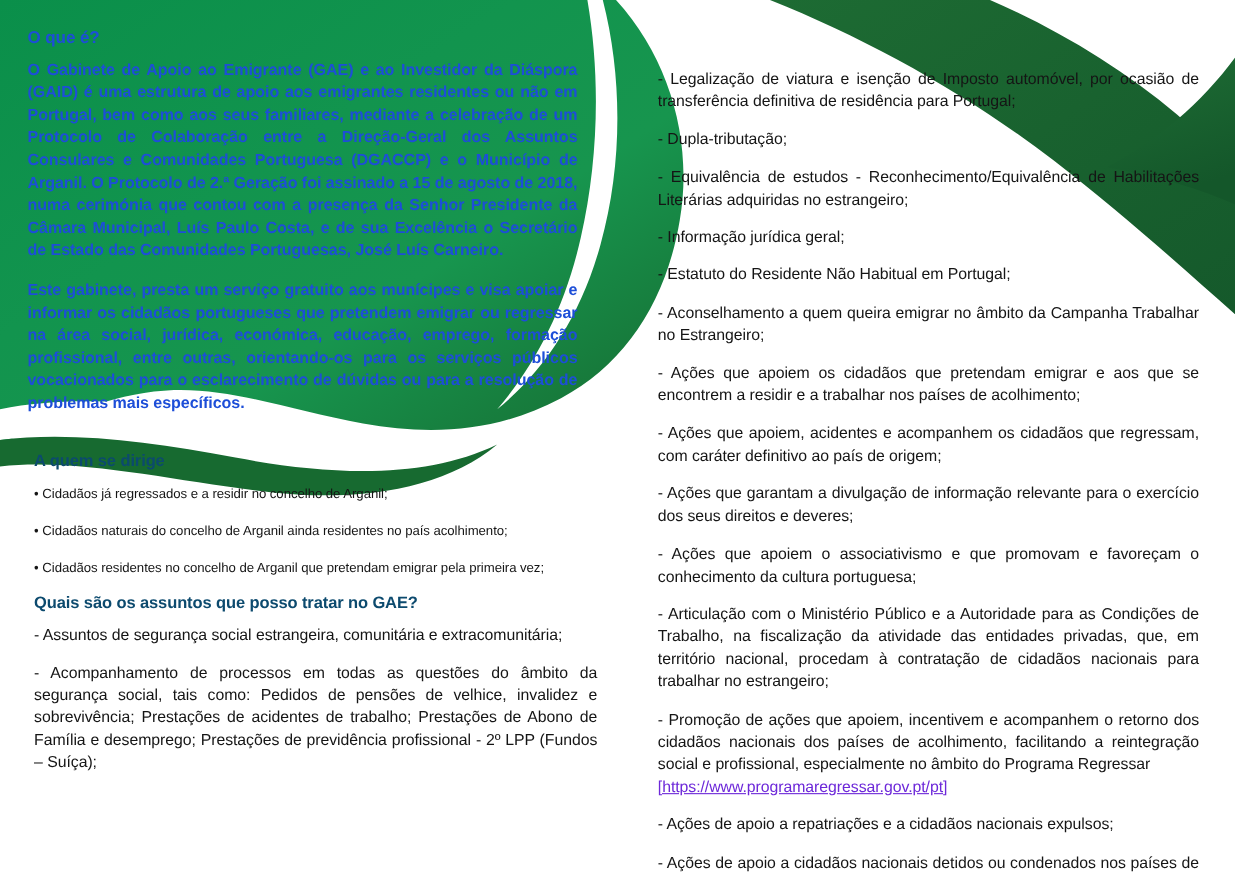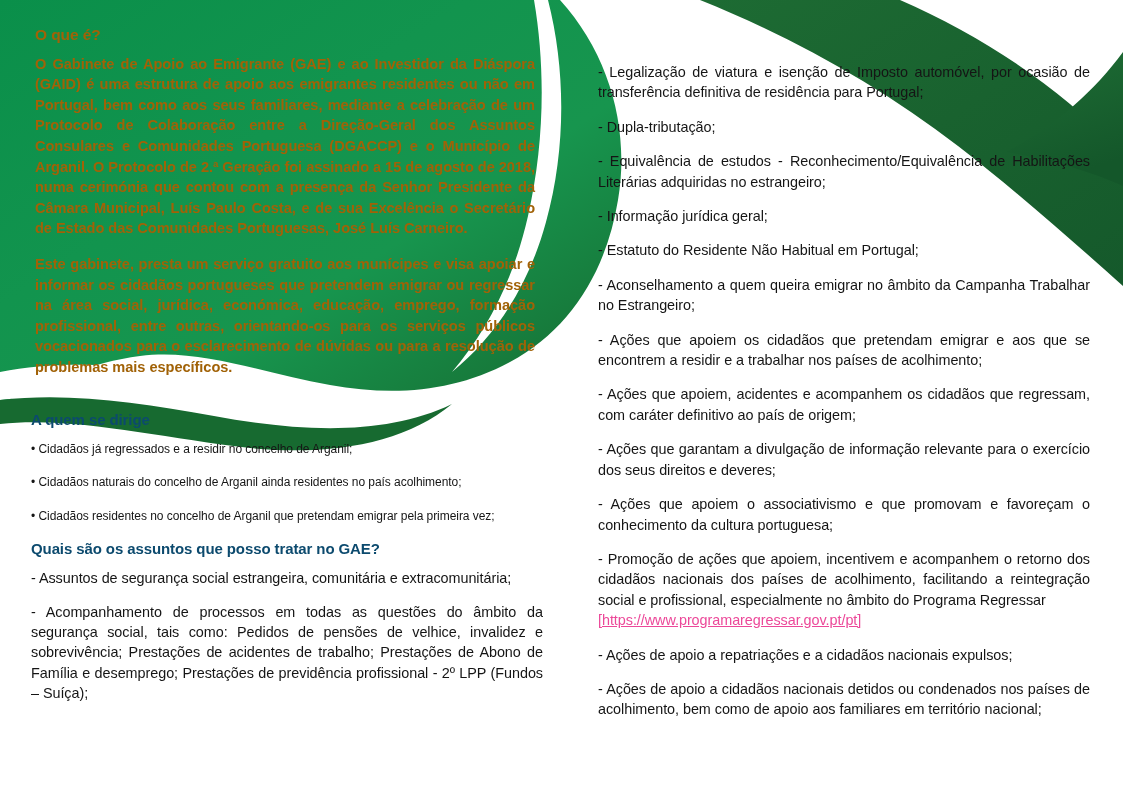--- a/index.html
+++ b/index.html
@@ -11,22 +11,22 @@
     position:relative;
   }
   #page{position:absolute;inset:0;width:1123px;height:793px;overflow:hidden;background:#fff;}
 
   
   #decor{position:absolute;left:0;top:0;width:1123px;height:793px;}
 
   
   .green-text{
     position:absolute;
-    left:35px; top:26px; width:516px;
-    color:#a16207;
+    left:25px; top:26px; width:516px;
+    color:#1d4ed8;
     z-index:5;
   }
   .green-text h2{
     font-size:15.5px;
     font-weight:bold;
     margin:0 0 9px 0;
     letter-spacing:-0.1px;
     line-height:1.2;
   }
   .green-text p{
@@ -85,21 +85,21 @@
     line-height:20.4px;
     margin:0 0 14px 0;
     text-align:justify;
     letter-spacing:-0.05px;
   }
   .right-col .item.nojust{text-align:left;}
   .right-col .item:last-child{margin-bottom:0;}
   .url-link{
     display:inline-block;
     text-decoration:underline;
-    color:#ec4899;
+    color:#6d28d9;
     text-align:left;
   }
 </style>
 </head>
 <body>
 
 <div id="page">
 
   <svg id="decor" viewBox="0 0 1123 793" preserveAspectRatio="none">
     <defs>
@@ -193,20 +193,21 @@
     <p class="item">- Legalização de viatura e isenção de Imposto automóvel, por ocasião de transferência definitiva de residência para Portugal;</p>
     <p class="item nojust">- Dupla-tributação;</p>
     <p class="item">- Equivalência de estudos - Reconhecimento/Equivalência de Habilitações Literárias adquiridas no estrangeiro;</p>
     <p class="item nojust">- Informação jurídica geral;</p>
     <p class="item nojust">- Estatuto do Residente Não Habitual em Portugal;</p>
     <p class="item">- Aconselhamento a quem queira emigrar no âmbito da Campanha Trabalhar no Estrangeiro;</p>
     <p class="item">- Ações que apoiem os cidadãos que pretendam emigrar e aos que se encontrem a residir e a trabalhar nos países de acolhimento;</p>
     <p class="item">- Ações que apoiem, acidentes e acompanhem os cidadãos que regressam, com caráter definitivo ao país de origem;</p>
     <p class="item">- Ações que garantam a divulgação de informação relevante para o exercício dos seus direitos e deveres;</p>
     <p class="item">- Ações que apoiem o associativismo e que promovam e favoreçam o conhecimento da cultura portuguesa;</p>
+    <p class="item">- Articulação com o Ministério Público e a Autoridade para as Condições de Trabalho, na fiscalização da atividade das entidades privadas, que, em território nacional, procedam à contratação de cidadãos nacionais para trabalhar no estrangeiro;</p>
 
     <p class="item"><span>- Promoção de ações que apoiem, incentivem e acompanhem o retorno dos cidadãos nacionais dos países de acolhimento, facilitando a reintegração social e profissional, especialmente no âmbito do Programa Regressar</span><br><a class="url-link" href="#">[https://www.programaregressar.gov.pt/pt]</a></p>
 
     <p class="item">- Ações de apoio a repatriações e a cidadãos nacionais expulsos;</p>
     <p class="item">- Ações de apoio a cidadãos nacionais detidos ou condenados nos países de acolhimento, bem como de apoio aos familiares em território nacional;</p>
 
   </section>
 
 </div>
 

